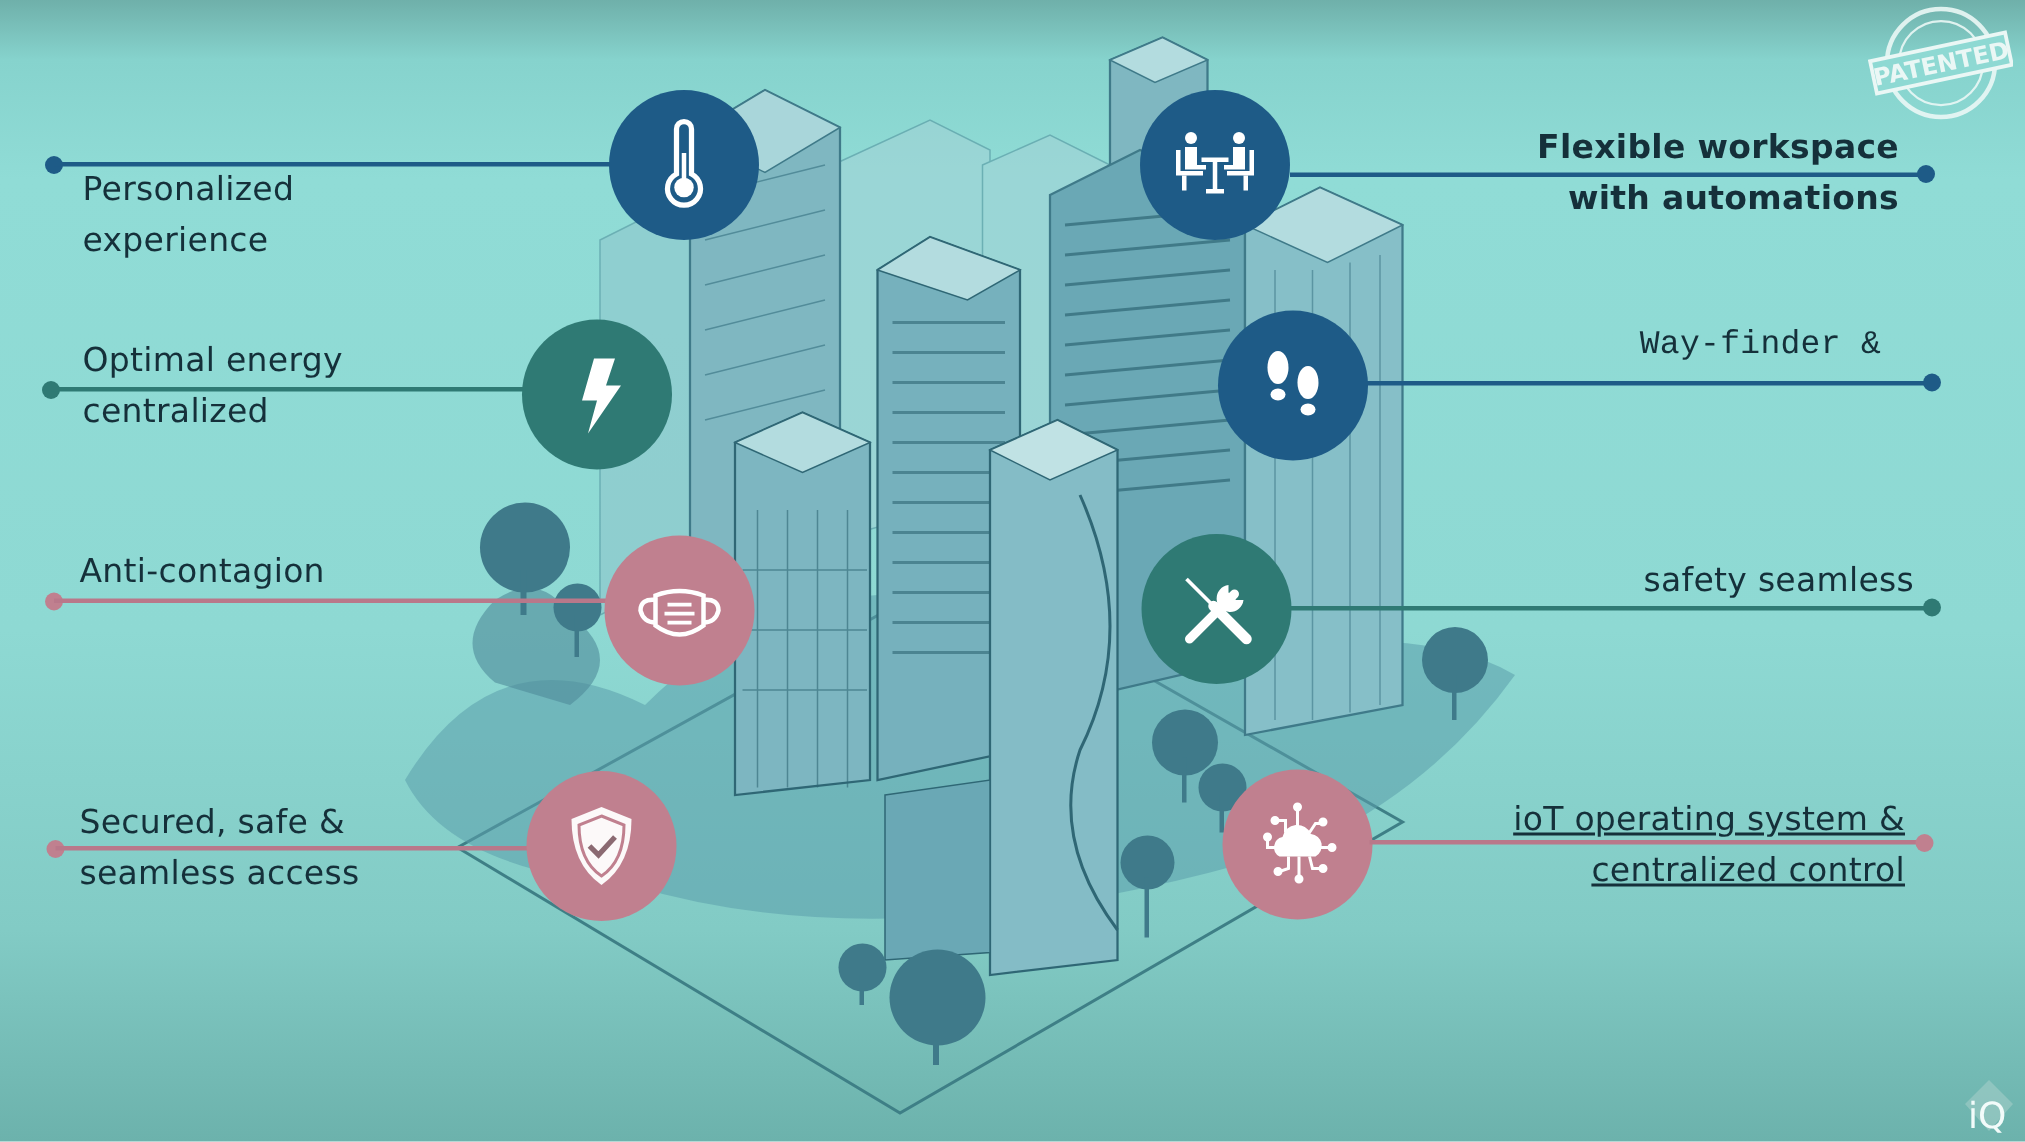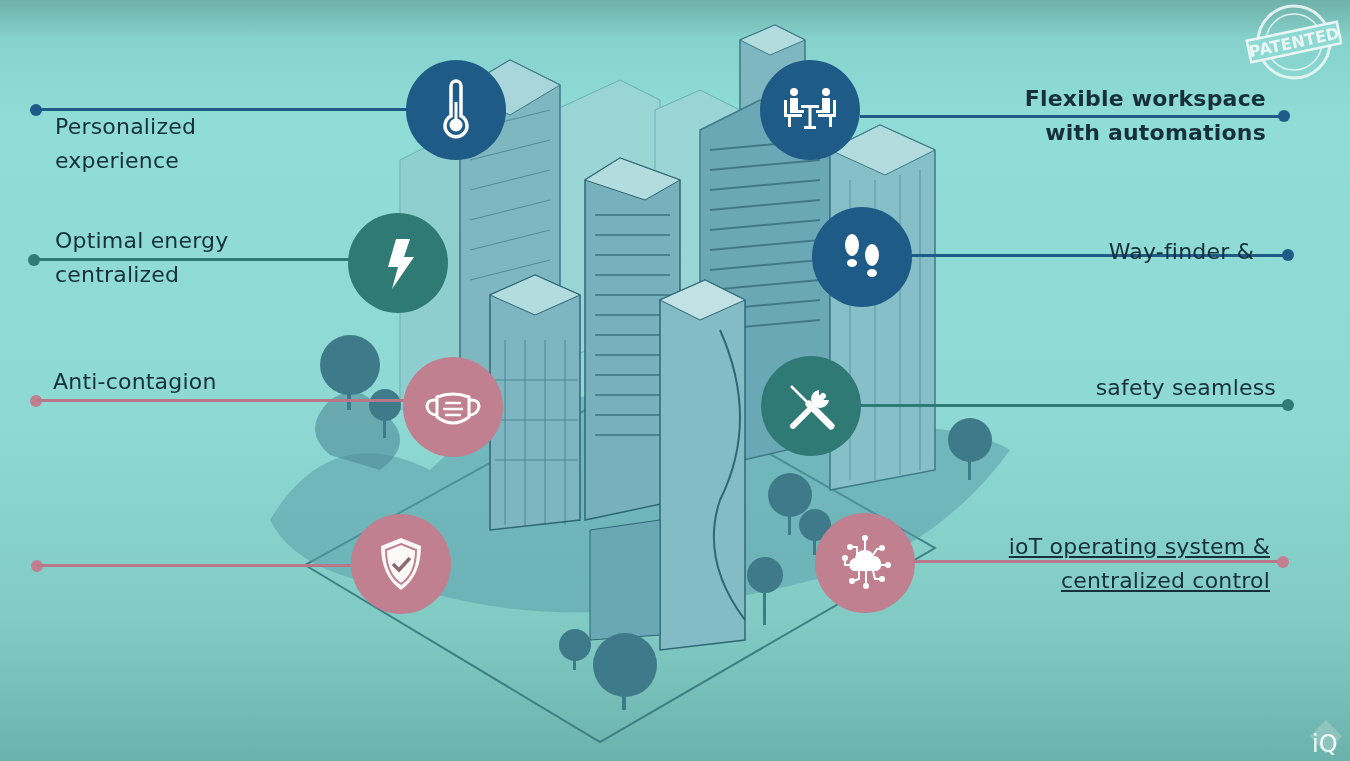--- a/index.html
+++ b/index.html
@@ -163,20 +163,24 @@
       <path d="M16,25 Q6,24 6,32 Q8,40 16,40" fill="none" stroke="#fff" stroke-width="3"></path>
       <path d="M48,25 Q58,24 58,32 Q56,40 48,40" fill="none" stroke="#fff" stroke-width="3"></path>
       <line x1="24" y1="28" x2="40" y2="28" stroke="#fff" stroke-width="2.5"></line>
       <line x1="22" y1="34" x2="42" y2="34" stroke="#fff" stroke-width="2.5"></line>
       <line x1="24" y1="40" x2="40" y2="40" stroke="#fff" stroke-width="2.5"></line>
     </svg>
   </div>
 
   <div class="dot" style="left:31px;top:560px;background:#c0808f;"></div>
   <div class="line" style="left:37px;top:564px;width:320px;background:#b9788a;"></div>
+  <div class="label" style="left:53px;top:532px;">
+    <div>Secured, safe &amp;</div>
+    <div>seamless access</div>
+  </div>
   <div class="badge" style="left:351px;top:514px;background:#c0808f;">
     <svg viewBox="0 0 64 64">
       <path d="M32,6 L52,14 Q52,44 32,58 Q12,44 12,14 Z" fill="#fff" opacity="0.95"></path>
       <path d="M32,12 L47,18 Q47,42 32,52 Q17,42 17,18 Z" fill="none" stroke="#c0808f" stroke-width="2"></path>
       <polyline points="24,32 30,38 41,26" fill="none" stroke="#8b6a72" stroke-width="3.5"></polyline>
     </svg>
   </div>
 
   <div class="badge" style="left:760px;top:60px;background:#1e5b87;">
     <svg viewBox="0 0 64 64">
@@ -205,21 +209,21 @@
   <div class="badge" style="left:812px;top:207px;background:#1e5b87;">
     <svg viewBox="0 0 64 64">
       <ellipse cx="22" cy="20" rx="7" ry="11" fill="#fff"></ellipse>
       <ellipse cx="22" cy="38" rx="5" ry="4" fill="#fff"></ellipse>
       <ellipse cx="42" cy="30" rx="7" ry="11" fill="#fff"></ellipse>
       <ellipse cx="42" cy="48" rx="5" ry="4" fill="#fff"></ellipse>
     </svg>
   </div>
   <div class="line" style="left:910px;top:254px;width:378px;background:#1e5b87;"></div>
   <div class="dot" style="left:1282px;top:249px;background:#1e5b87;"></div>
-  <div class="label right" style="right:96px;top:235px;">
+  <div class="label right" style="right:96px;top:213px;font-family:Liberation Mono, monospace;">
     <div>Way-finder &amp;</div>
   </div>
 
   <div class="badge" style="left:761px;top:356px;background:#2f7a74;">
     <svg viewBox="0 0 64 64">
       <line x1="12" y1="12" x2="30" y2="30" stroke="#fff" stroke-width="2.5"></line>
       <line x1="30" y1="30" x2="52" y2="52" stroke="#fff" stroke-width="7" stroke-linecap="round"></line>
       <line x1="14" y1="52" x2="44" y2="22" stroke="#fff" stroke-width="6" stroke-linecap="round"></line>
       <path d="M40,16 a9,9 0 1 0 10,10 l-5,0 l-5,-5 z" fill="#fff"></path>
     </svg>

